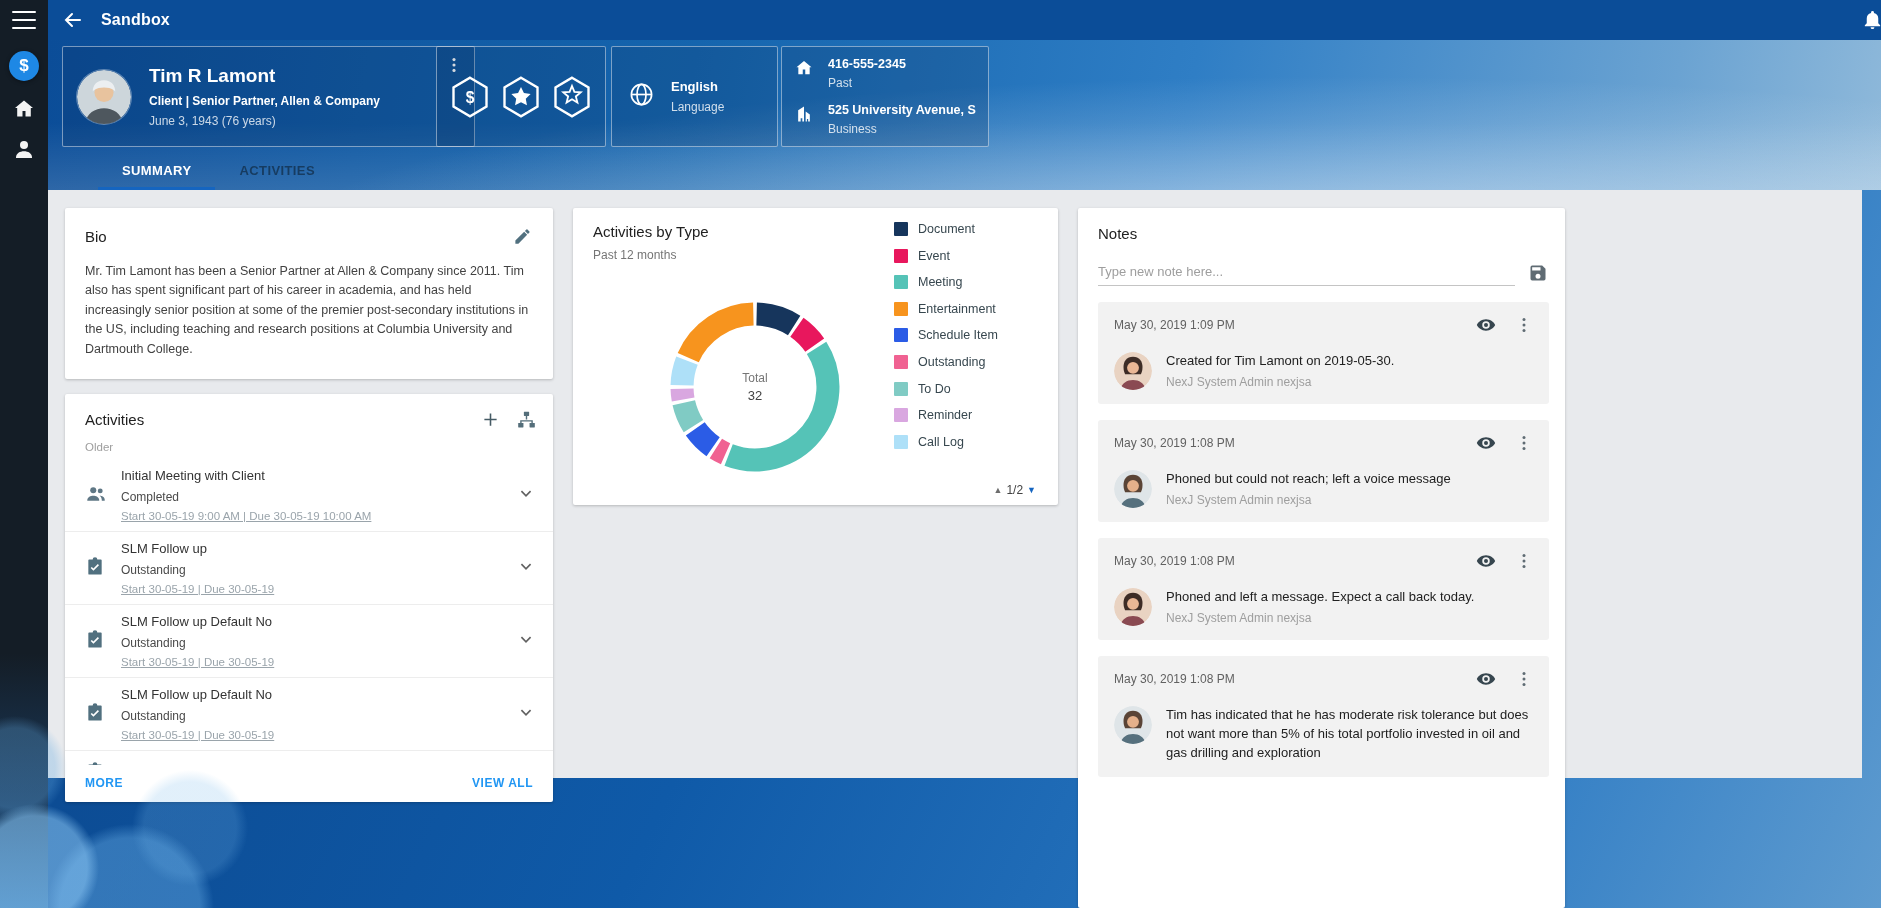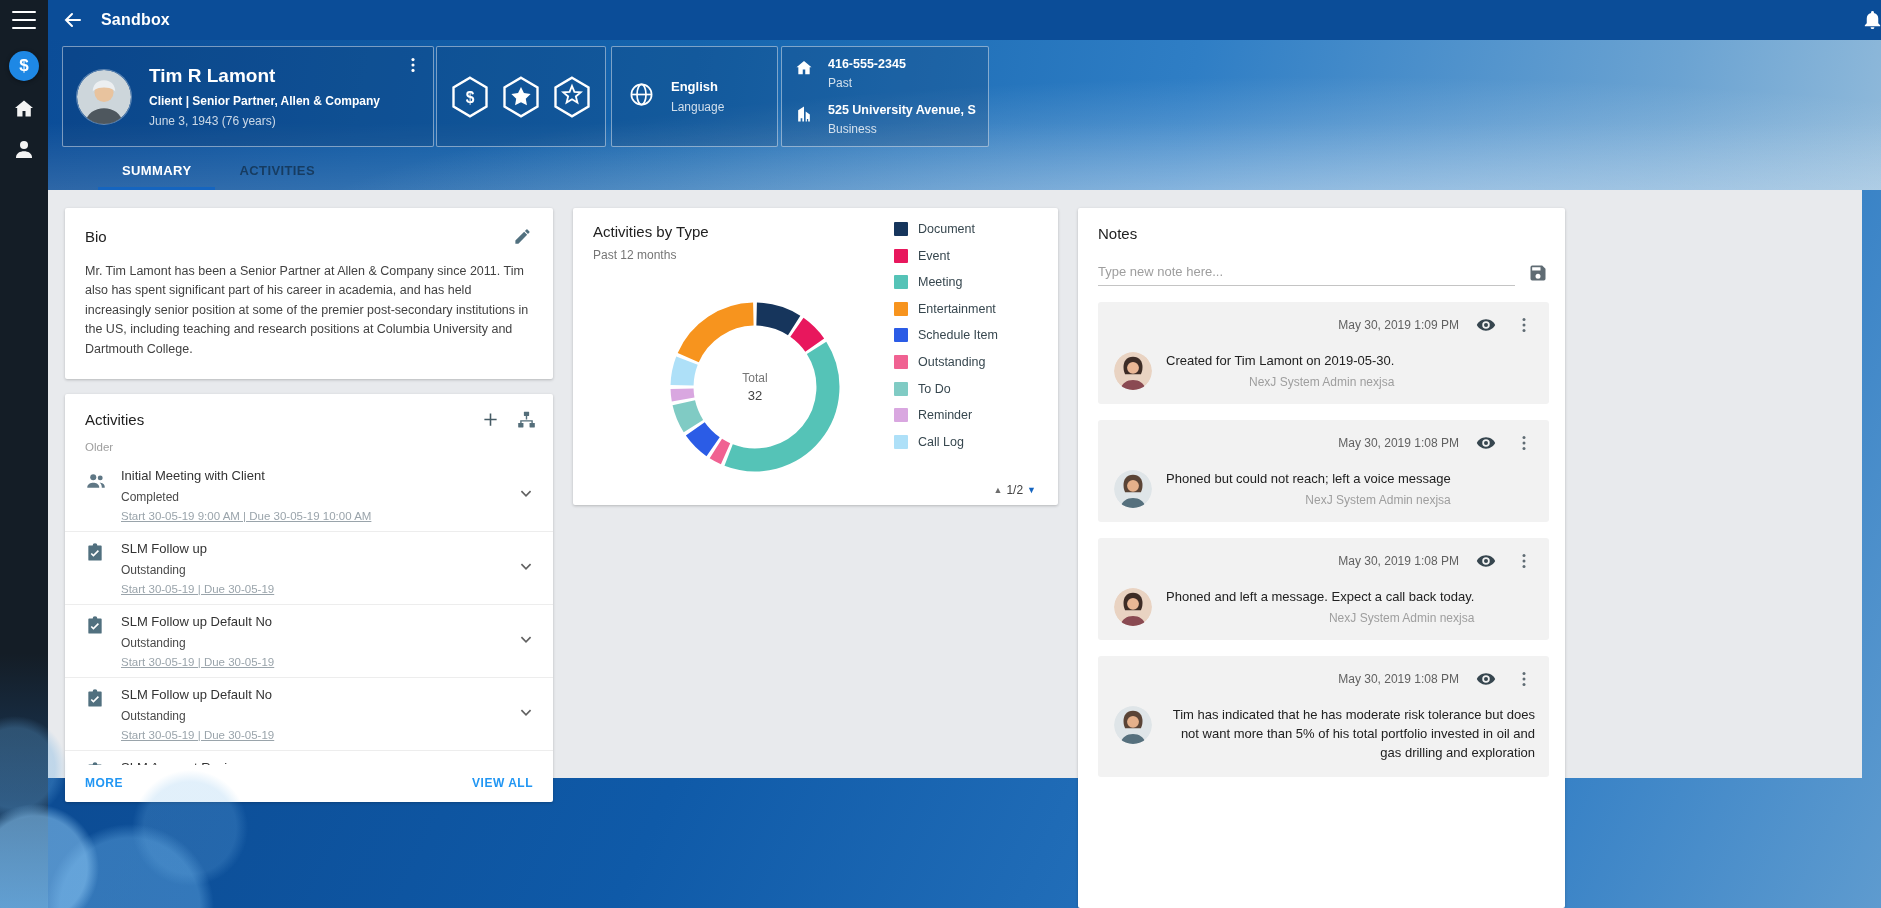--- a/index.html
+++ b/index.html
@@ -28,21 +28,21 @@
   .topbar .spacer{flex:1;}
   .topbar .bell{width:24px;height:24px;margin-right:-4px;cursor:pointer;}
   
   .hero{position:absolute;left:48px;top:40px;right:0;height:150px;
         background:linear-gradient(100deg,#0b4d98 0%,#1565ae 35%,#2f7ec5 62%,#6ba3d2 88%,#8fb9da 100%);}
   .hero::before{content:"";position:absolute;inset:0;pointer-events:none;
         background:radial-gradient(ellipse at 70% 135%, rgba(235,243,250,.55) 0%, transparent 58%),
                    linear-gradient(to top, rgba(255,255,255,.14), transparent 45%);}
   .hcard{position:absolute;top:6px;height:101px;border:1px solid rgba(255,255,255,.45);
          background:rgba(10,40,80,.18);border-radius:2px;color:#fff;box-sizing:border-box;}
-  .hc-profile{left:14px;width:372px;display:flex;align-items:center;padding:0 10px 0 14px;}
+  .hc-profile{left:14px;width:413px;display:flex;align-items:center;padding:0 10px 0 14px;}
   .hc-profile .avatar{width:54px;height:54px;border-radius:50%;overflow:hidden;flex:0 0 54px;box-shadow:0 0 0 1px rgba(255,255,255,.35);}
   .hc-profile .pinfo{margin-left:18px;flex:1;}
   .pname{font-size:19px;font-weight:bold;margin-bottom:7px;}
   .prole{font-size:12px;font-weight:bold;margin-bottom:6px;}
   .pbirth{font-size:12px;color:rgba(255,255,255,.78);}
   .kebab{align-self:flex-start;margin-top:8px;width:20px;height:20px;cursor:pointer;}
   .hc-badges{left:388px;width:170px;display:flex;align-items:center;justify-content:center;gap:7px;}
   .badge{width:44px;height:46px;cursor:pointer;}
   .hc-lang{left:563px;width:167px;display:flex;align-items:center;padding-left:16px;}
   .hc-lang .ginfo{margin-left:16px;}
@@ -71,21 +71,21 @@
   .bio-head{display:flex;align-items:center;justify-content:space-between;}
   .bio-text{margin-top:15px;font-size:12.5px;line-height:1.55;color:#424242;}
   .icbtn{width:22px;height:22px;cursor:pointer;display:inline-flex;align-items:center;justify-content:center;}
   
   .acts{margin-top:15px;height:408px;overflow:hidden;display:flex;flex-direction:column;}
   .acts-head{display:flex;align-items:center;padding:15px 16px 8px 20px;}
   .acts-head .card-title{flex:1;}
   .acts-head .icbtn{margin-left:14px;}
   .group-lbl{padding:2px 20px 6px;font-size:11.5px;color:#9e9e9e;}
   .act-list{flex:1;overflow:hidden;}
-  .act-row{display:flex;align-items:flex-start;padding:9px 14px 9px 20px;border-bottom:1px solid #ededed;cursor:pointer;}
+  .act-row{display:flex;align-items:center;padding:9px 14px 9px 20px;border-bottom:1px solid #ededed;cursor:pointer;}
   .act-ic{width:26px;flex:0 0 26px;margin-top:2px;}
   .act-main{flex:1;margin-left:10px;min-width:0;}
   .act-title{font-size:13px;color:#333;margin-bottom:7px;}
   .act-status{font-size:12px;color:#4a4a4a;margin-bottom:6px;}
   .act-dates{font-size:11.5px;color:#9aa4ab;text-decoration:underline;}
   .act-chev{width:24px;flex:0 0 24px;align-self:center;cursor:pointer;}
   .acts-foot{display:flex;justify-content:space-between;align-items:center;padding:11px 20px 12px;}
   .linkbtn{font-size:12px;font-weight:bold;letter-spacing:.5px;color:#2196f3;cursor:pointer;}
   
   .chart-card{height:297px;position:relative;padding:15px 20px;}
@@ -101,21 +101,21 @@
   .leg-pager{position:absolute;right:22px;bottom:8px;display:flex;align-items:center;font-size:12px;color:#424242;}
   .pg-up{color:#6d6d6d;font-size:9px;margin-right:4px;cursor:pointer;}
   .pg-dn{color:#1565c0;font-size:9px;margin-left:4px;cursor:pointer;}
   
   .notes{height:700px;overflow:hidden;padding:17px 16px 10px 20px;}
   .note-input-row{display:flex;align-items:flex-end;margin-top:16px;}
   .note-input{flex:1;border:none;outline:none;border-bottom:1px solid #c4c4c4;font-size:13px;padding:6px 0;
               font-family:"Liberation Sans",sans-serif;color:#333;background:transparent;}
   .note-input::placeholder{color:#9e9e9e;}
   .note-input-row .icbtn{margin-left:12px;margin-bottom:2px;}
-  .note{background:#f2f2f2;border-radius:3px;margin-top:16px;padding:12px 14px 14px 16px;text-align:right;}
+  .note{background:#f2f2f2;border-radius:3px;margin-top:16px;padding:12px 14px 14px 16px;}
   .note-head{display:flex;align-items:center;}
   .note-time{font-size:12px;color:#616161;flex:1;}
   .note-head .icbtn{margin-left:16px;}
   .note-body{display:flex;margin-top:16px;}
   .note-av{width:38px;height:38px;border-radius:50%;overflow:hidden;flex:0 0 38px;}
   .note-texts{margin-left:14px;min-width:0;}
   .note-msg{font-size:13px;color:#212121;line-height:1.45;}
   .note-auth{margin-top:4px;font-size:12px;color:#9e9e9e;}
 </style>
 </head>

